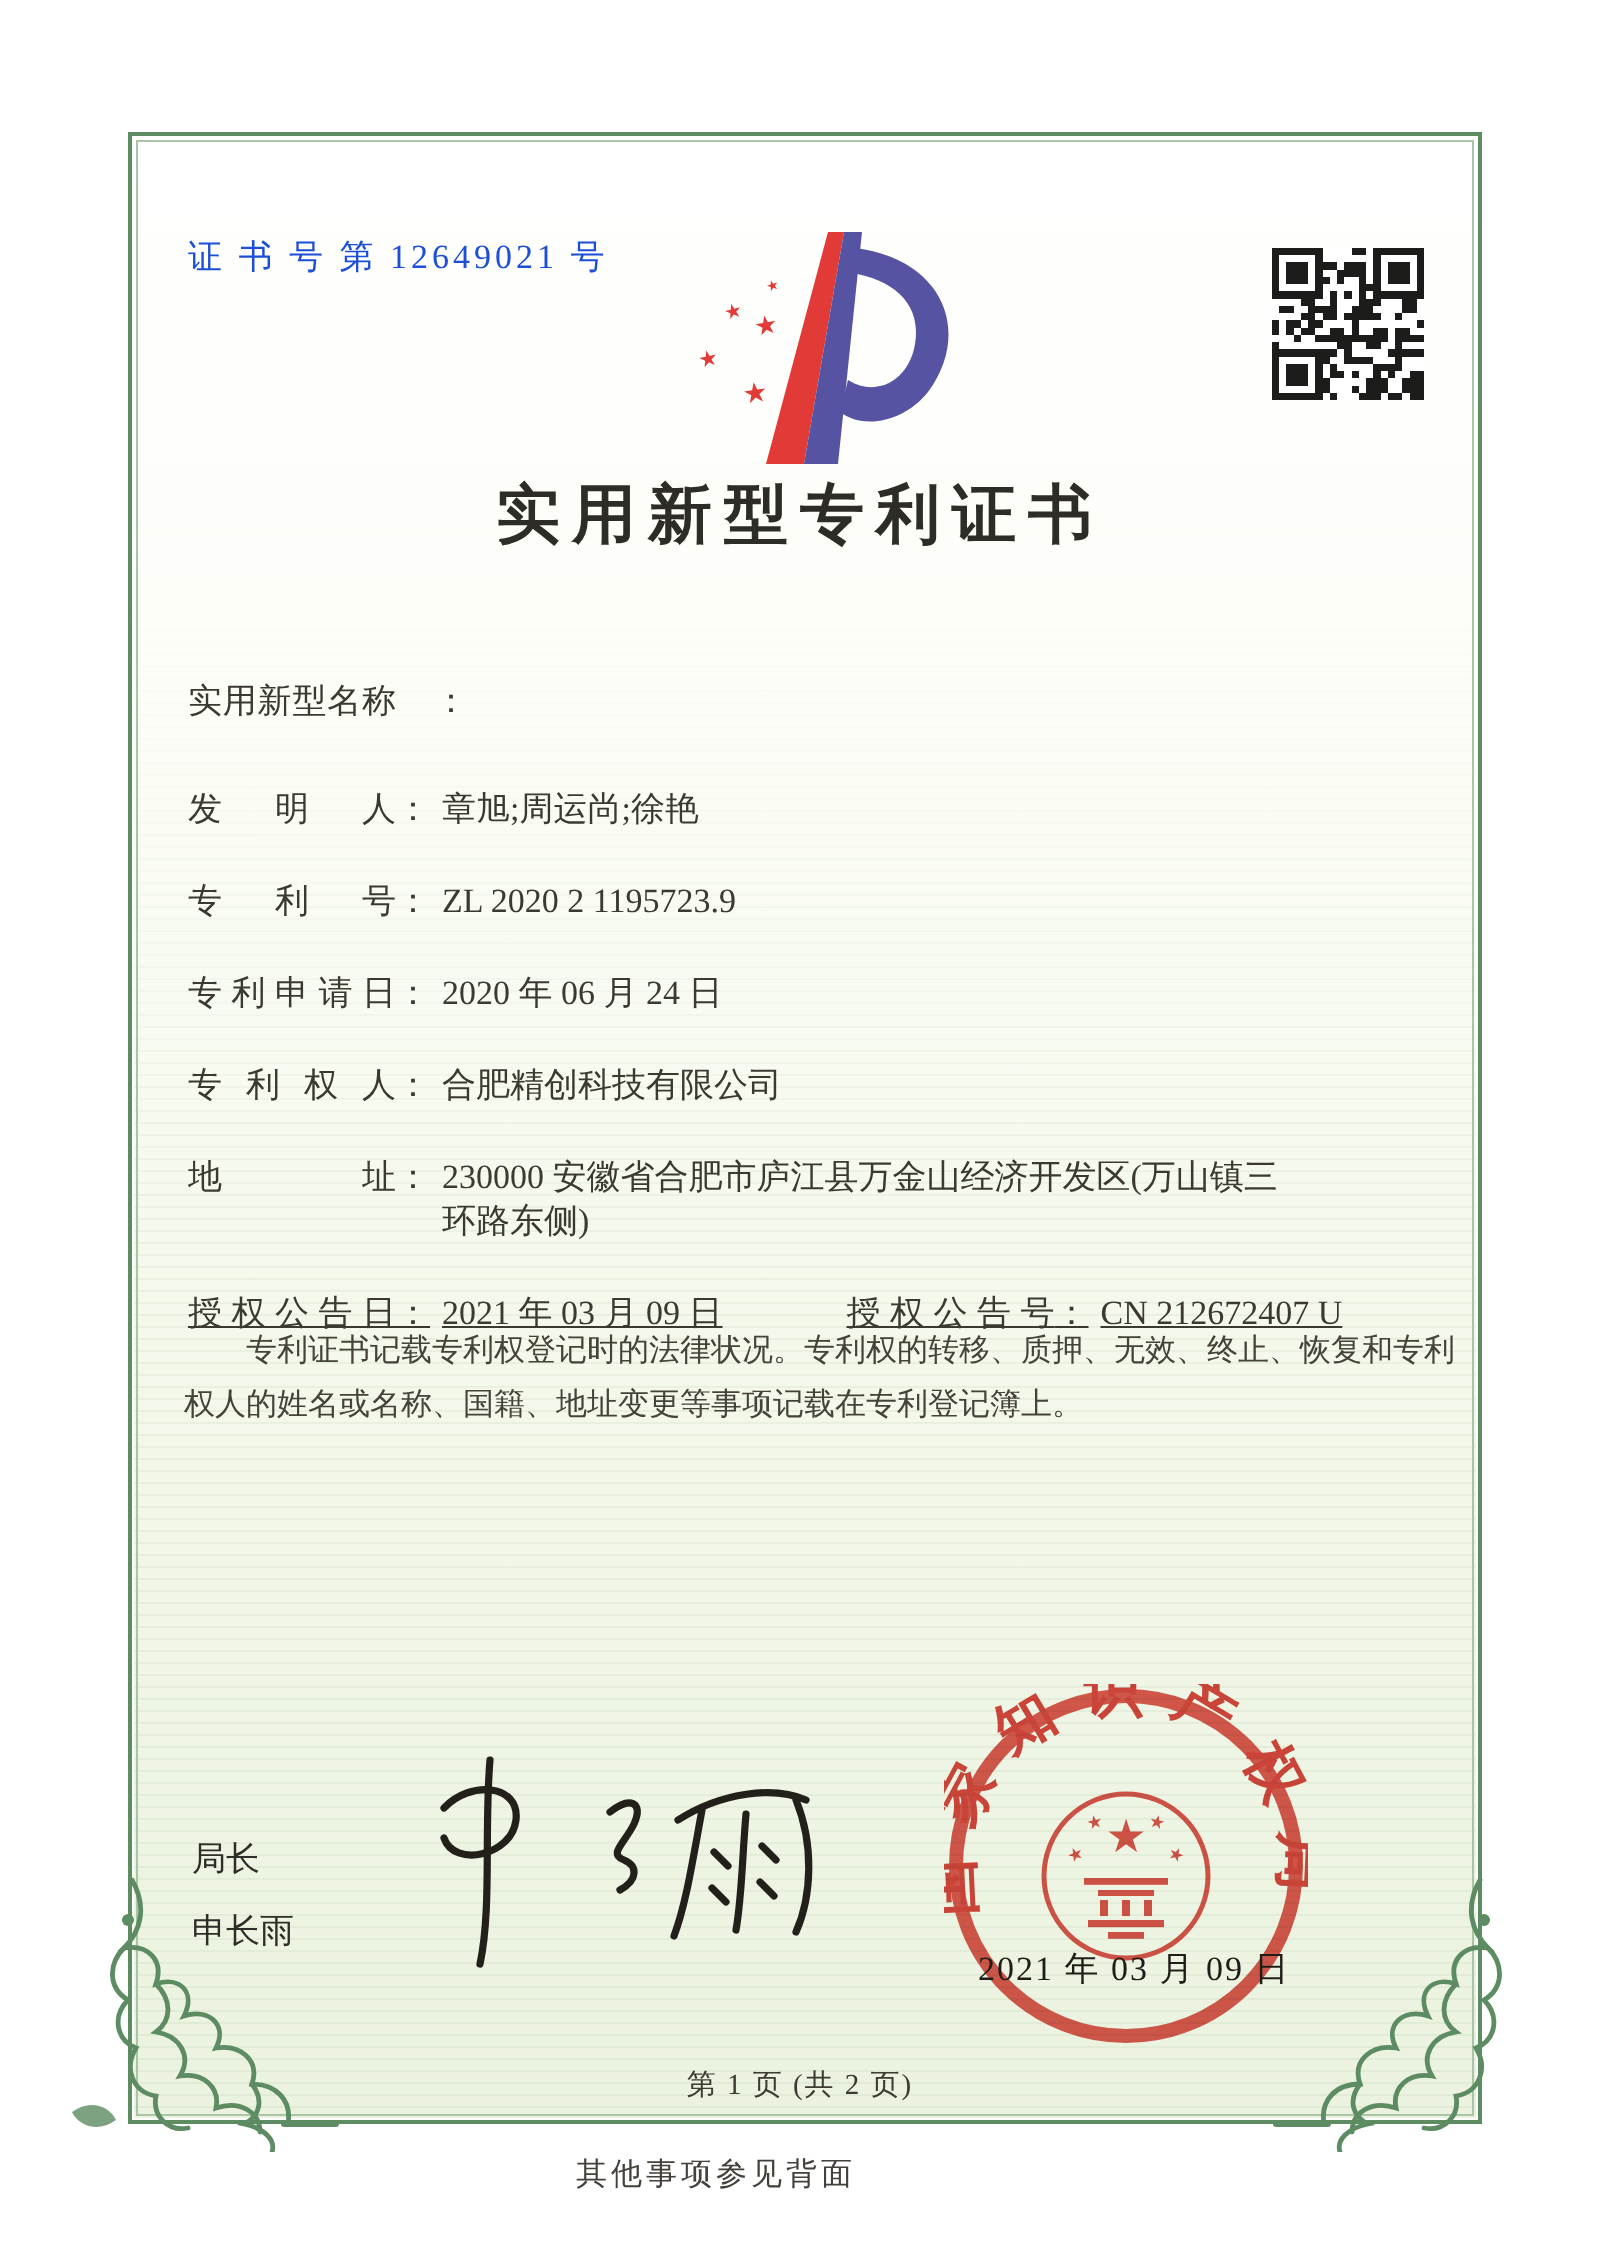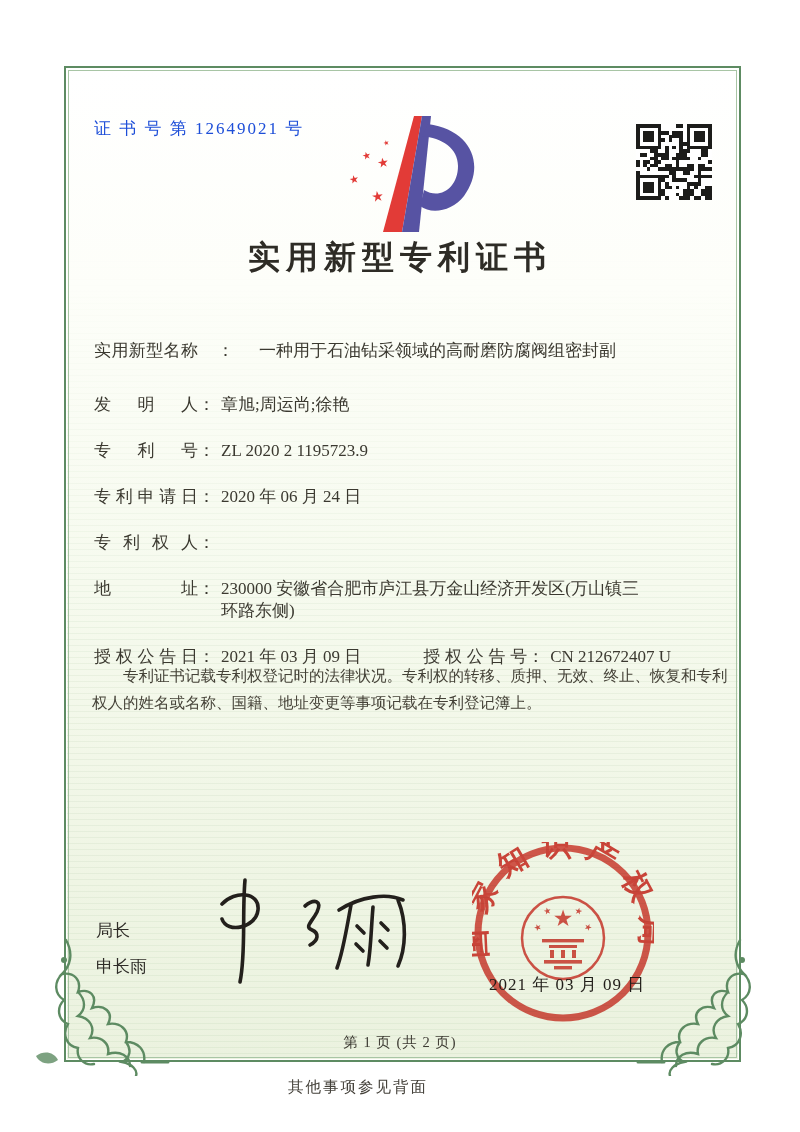--- a/index.html
+++ b/index.html
@@ -24,21 +24,21 @@
   .title{position:absolute;left:0;top:236px;width:800px;text-align:center;
          font-size:32px;font-weight:bold;letter-spacing:6px;color:#2e2c26;}
 
   .fields{position:absolute;left:94px;top:340px;width:630px;font-size:17px;line-height:22px;color:#3b3930;}
   .frow{display:flex;align-items:flex-start;margin-bottom:24px;}
   .frow.gap-lg{margin-bottom:32px;gap:19px;}
   .flabel{display:inline-block;width:104px;text-align:justify;text-align-last:justify;flex:0 0 104px;}
   .fcolon{flex:0 0 auto;}
   .fvalue{margin-left:6px;}
   .fvalue.addr{max-width:432px;}
-  .grant-pair{display:flex;align-items:center;}
+  .grant-pair{display:flex;align-items:center;text-decoration:underline;}
   .grant-right{margin-left:62px;}
   .grant-right .flabel{width:104px;flex-basis:104px;}
 
   .paras{position:absolute;left:92px;top:662px;width:650px;font-size:15.5px;line-height:1.75;color:#454238;}
   .paras p{margin:0;text-indent:2em;}
 
   .signer{position:absolute;left:96px;top:914px;font-family:Liberation Mono, monospace;
           font-size:17px;color:#2f2d28;line-height:36px;}
   .sig{position:absolute;left:205px;top:870px;width:220px;height:122px;}
 
@@ -315,40 +315,40 @@
         <rect x="68.76" y="72.38" width="3.62" height="3.62" fill="#1c1c1a"></rect>
         <rect x="72.38" y="72.38" width="3.62" height="3.62" fill="#1c1c1a"></rect>
       </svg></div>
 
   <div class="title">实用新型专利证书</div>
 
   <div class="fields">
     <div class="frow gap-lg">
       <span class="flabel">实用新型名称</span>
         <span class="fcolon">：</span>
-      <span class="fvalue">一种用于石油钻采领域的高耐磨防腐阀组密封副</span>
     </div>
     <div class="frow">
       <span class="flabel">发明人</span>
         <span class="fcolon">：</span>
       <span class="fvalue">章旭;周运尚;徐艳</span>
     </div>
     <div class="frow">
       <span class="flabel">专利号</span>
         <span class="fcolon">：</span>
       <span class="fvalue">ZL 2020 2 1195723.9</span>
     </div>
     <div class="frow">
       <span class="flabel">专利申请日</span>
         <span class="fcolon">：</span>
       <span class="fvalue">2020 年 06 月 24 日</span>
     </div>
     <div class="frow">
       <span class="flabel">专利权人</span>
         <span class="fcolon">：</span>
+      <span class="fvalue">合肥精创科技有限公司</span>
     </div>
     <div class="frow">
       <span class="flabel">地址</span>
         <span class="fcolon">：</span>
       <span class="fvalue addr">230000 安徽省合肥市庐江县万金山经济开发区(万山镇三环路东侧)</span>
     </div>
     <div class="frow">
       <div class="grant-pair">
         <span class="flabel">授权公告日</span>
           <span class="fcolon">：</span>

